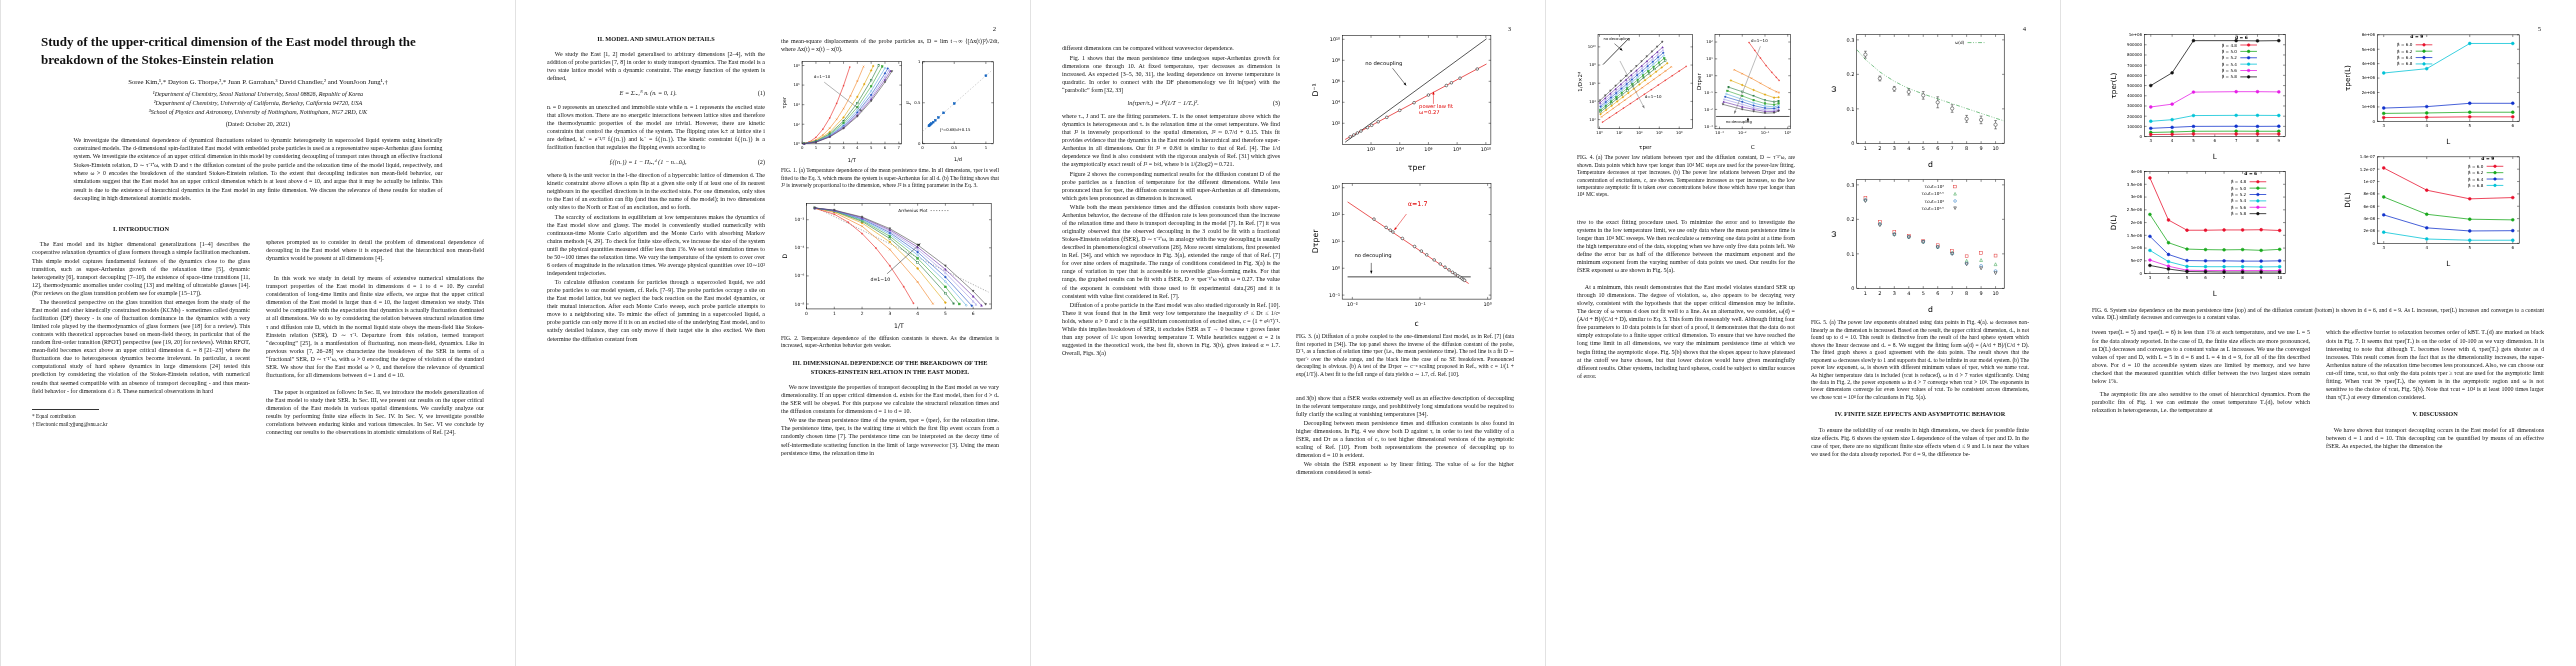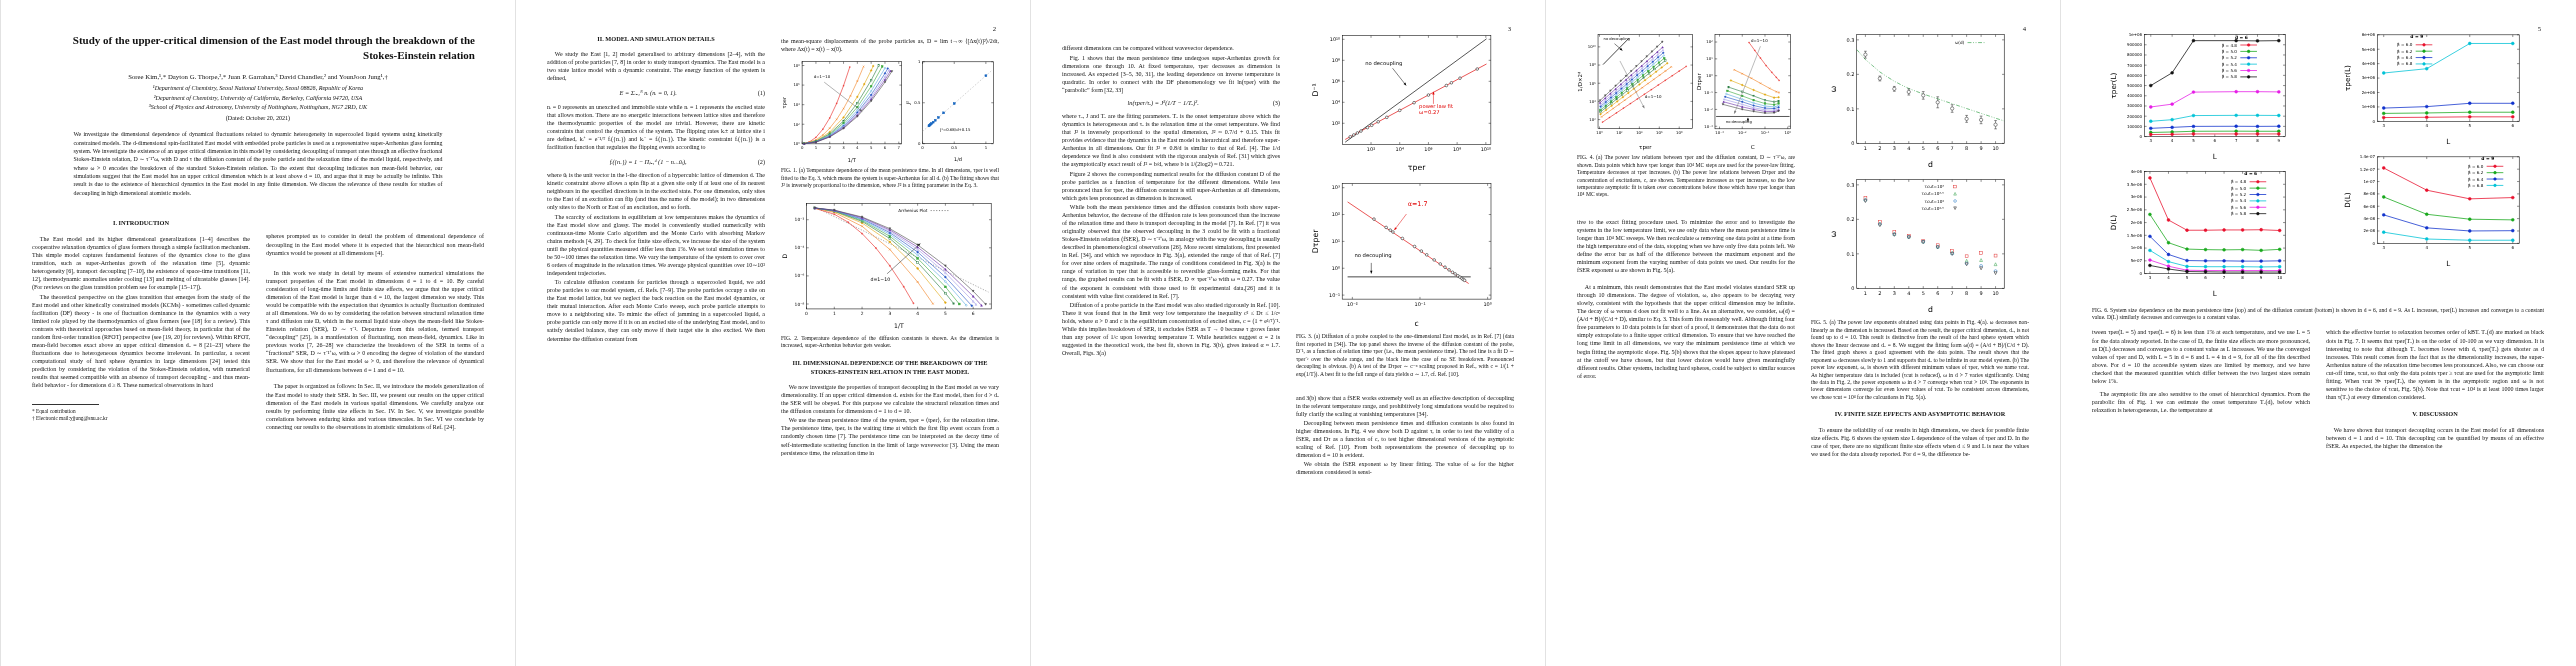--- a/index.html
+++ b/index.html
@@ -5,21 +5,21 @@
   html,body{margin:0;padding:0;background:#e9e9e9;}
   .sheet{position:relative;display:flex;width:2576px;height:667px;background:#fff;
          font-family:"Liberation Serif",serif;color:#111;}
   .page{position:relative;width:515px;height:667px;background:#fff;box-sizing:border-box;
         padding:25.6px 31px 0 31px;overflow:hidden;border-left:0.6px solid #e2e2e2;}
   .page:first-child{border-left:none;}
   .pagenum{position:absolute;top:24.5px;right:34px;font-size:6.7px;}
   .banner{position:absolute;left:2.2px;top:92px;height:503px;writing-mode:vertical-rl;
           transform:rotate(180deg);color:#828282;font-size:12px;letter-spacing:0.3px;
           text-align:center;white-space:nowrap;}
-  .title{margin:7.8px auto 10px auto;width:434px;text-align:right;font-weight:bold;font-size:11px;line-height:1.35;}
+  .title{margin:7.8px auto 10px auto;width:434px;text-align:left;font-weight:bold;font-size:13px;line-height:1.35;}
   .authors{text-align:center;font-size:6.8px;margin:2.2px 0 4.4px 0;}
   .affil{text-align:center;font-style:italic;font-size:6.1px;line-height:1.5;}
   .dated{text-align:center;font-size:6.1px;margin-top:3.3px;}
   .abstract{width:369px;margin:9px auto 13.3px auto;font-size:5.9px;line-height:1.42;text-align:justify;}
   .cols{display:flex;gap:16px;}
   .col{width:218px;}
   .sec{font-weight:bold;text-align:center;font-size:6.3px;margin:9px 10px 6.7px 10px;line-height:1.4;}
   p.b{font-size:6px;line-height:1.345;text-align:justify;margin:0 0 1.1px 0;text-indent:7.8px;}
   p.noind{text-indent:0;}
   .eq{display:flex;align-items:center;margin:5.6px 0;font-size:6.3px;}

